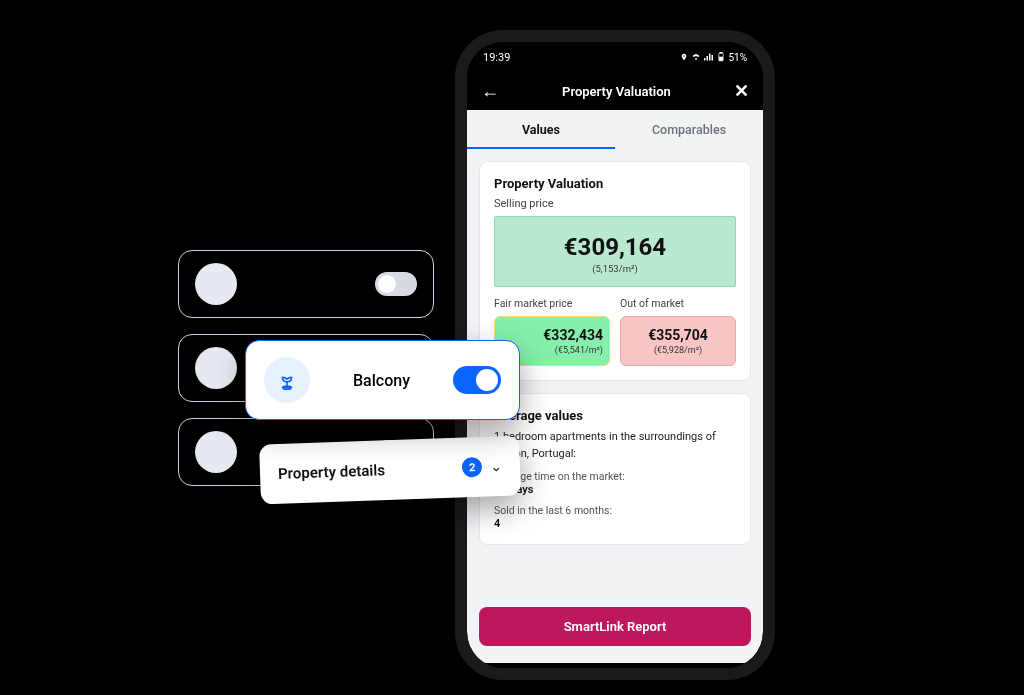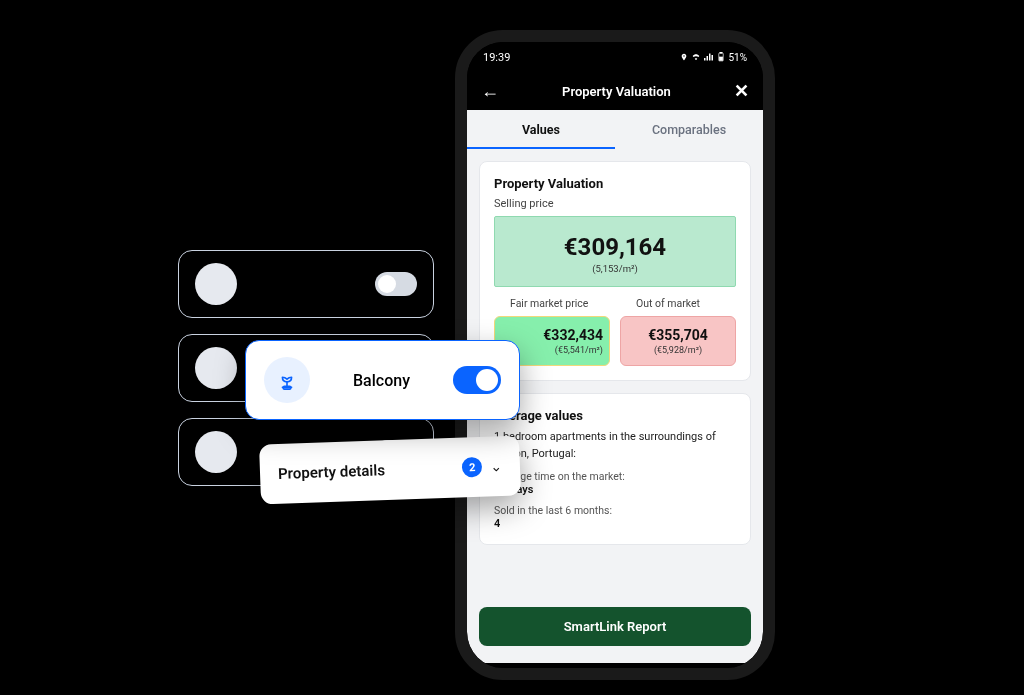--- a/index.html
+++ b/index.html
@@ -40,31 +40,31 @@
     .card { background: #fff; border-radius: 8px; padding: 14px; margin-bottom: 12px; border: 1px solid #e5e7eb; }
     .card h2 { font-size: 13px; font-weight: 700; color: #111; margin-bottom: 6px; }
     .sub-label { font-size: 11px; color: #444; margin-bottom: 6px; }
 
     .price-green { background: #b9e9cf; border: 1px solid #8fd9b0; border-radius: 2px; padding: 16px 10px 12px; text-align: center; margin-bottom: 10px; }
     .price-green .big { font-size: 24px; font-weight: 700; color:#111; }
     .price-green .per { font-size: 9.5px; color:#333; margin-top:2px; }
 
     .two-col { display: flex; gap: 10px; }
     .col { flex:1; }
-    .col .sub-label { font-size: 10.5px; margin-left: 16px; }
+    .col .sub-label { font-size: 10.5px; }
     .price-yellow { background: #86efac; border:1px solid #f2d87a; border-radius:6px; padding:10px 6px; text-align:right; }
     .price-red    { background: #f8c5c5; border:1px solid #eea5a5; border-radius:6px; padding:10px 22px; text-align:center; }
     .mid-price { font-size: 14px; font-weight: 700; color:#111; }
     .mid-per   { font-size: 9px; color:#333; margin-top:2px; }
 
     .avg-text { font-size: 11px; color:#222; line-height:1.5; }
     .avg-lbl  { font-size: 10.5px; color:#555; margin-top:8px; }
     .avg-val  { font-size: 11px; color:#111; font-weight:600; }
 
-    .smartlink { background: #14532d; color:#fff; text-align:center; border-radius:8px; margin: 0 12px 12px; padding:12px; font-size:13px; font-weight:600; position:absolute; bottom:10px; left:0; right:0; }
+    .smartlink { background: #be185d; color:#fff; text-align:center; border-radius:8px; margin: 0 12px 12px; padding:12px; font-size:13px; font-weight:600; position:absolute; bottom:10px; left:0; right:0; }
 
     
     .float-row {
       position: absolute;
       width: 256px;
       height: 68px;
       border: 1px solid #c9d2e0;
       border-radius: 14px;
       background: transparent;
       display:flex;

